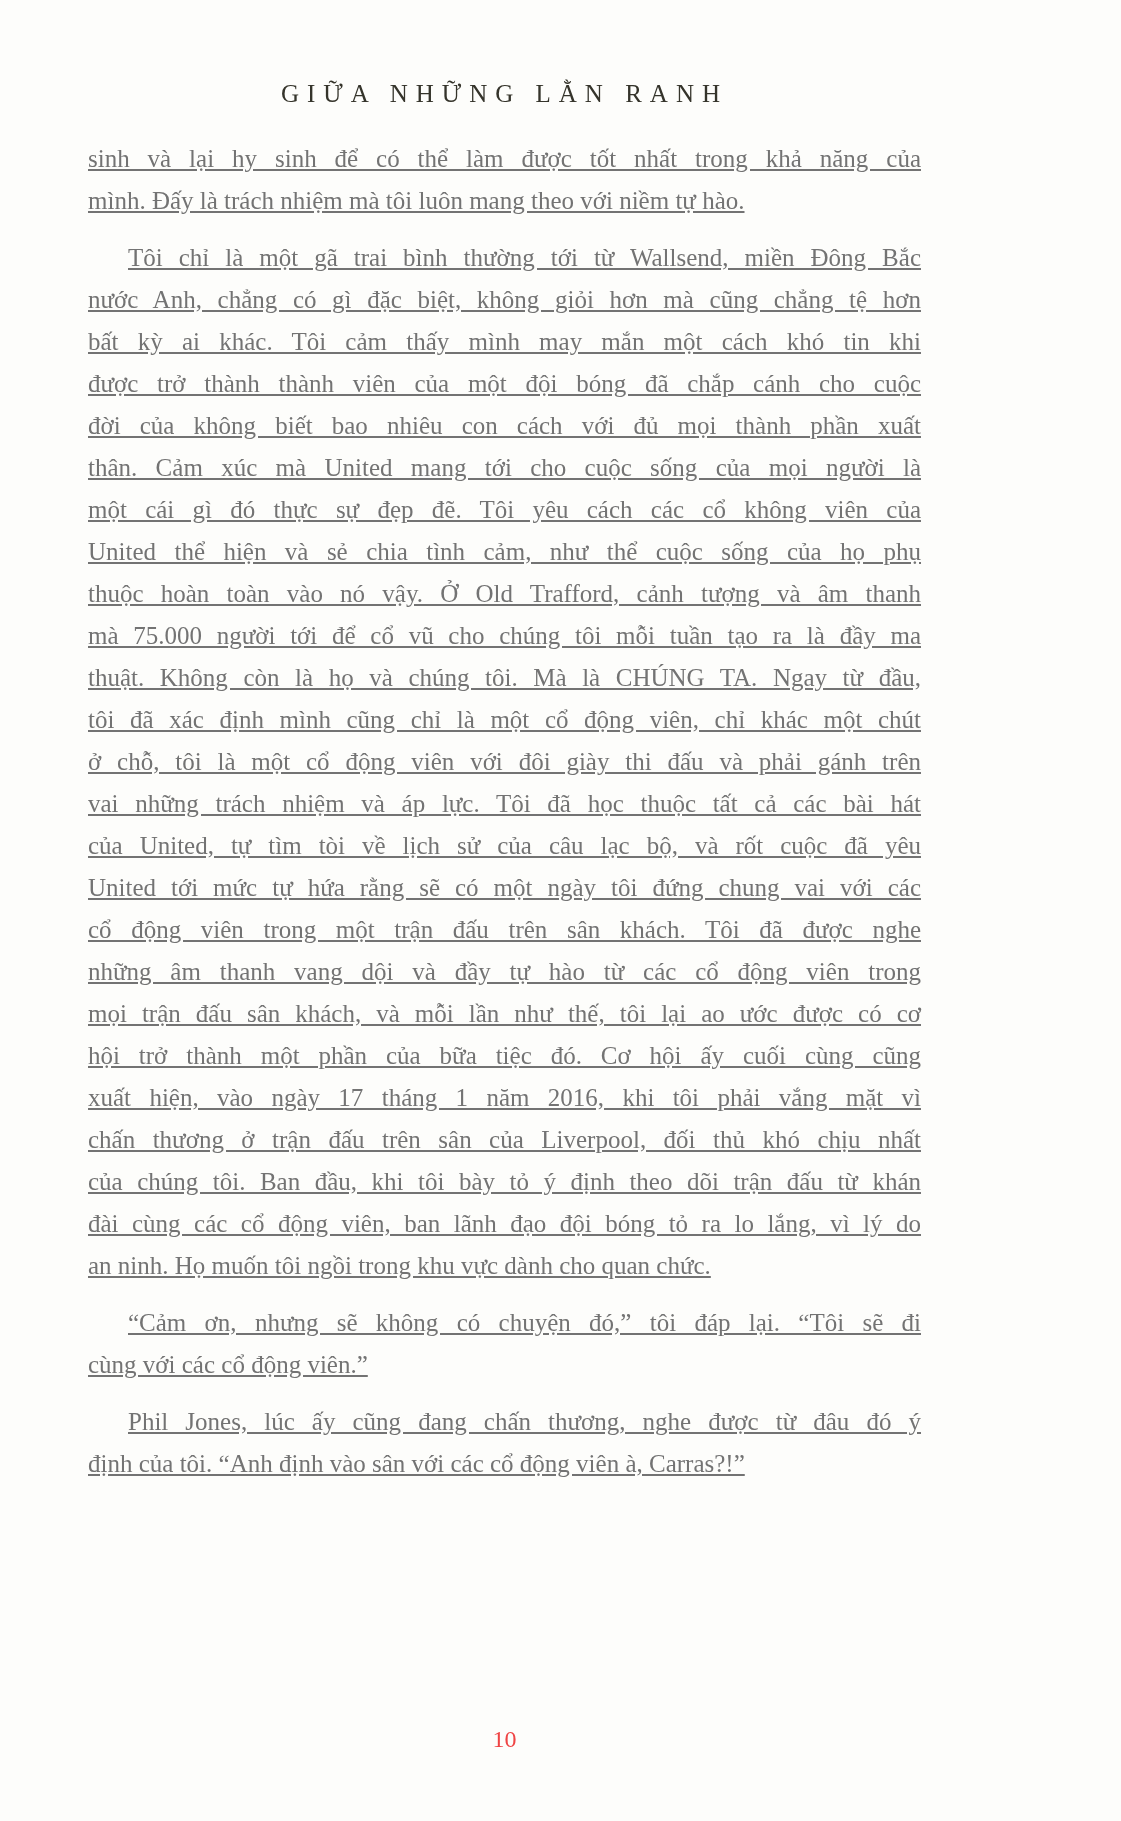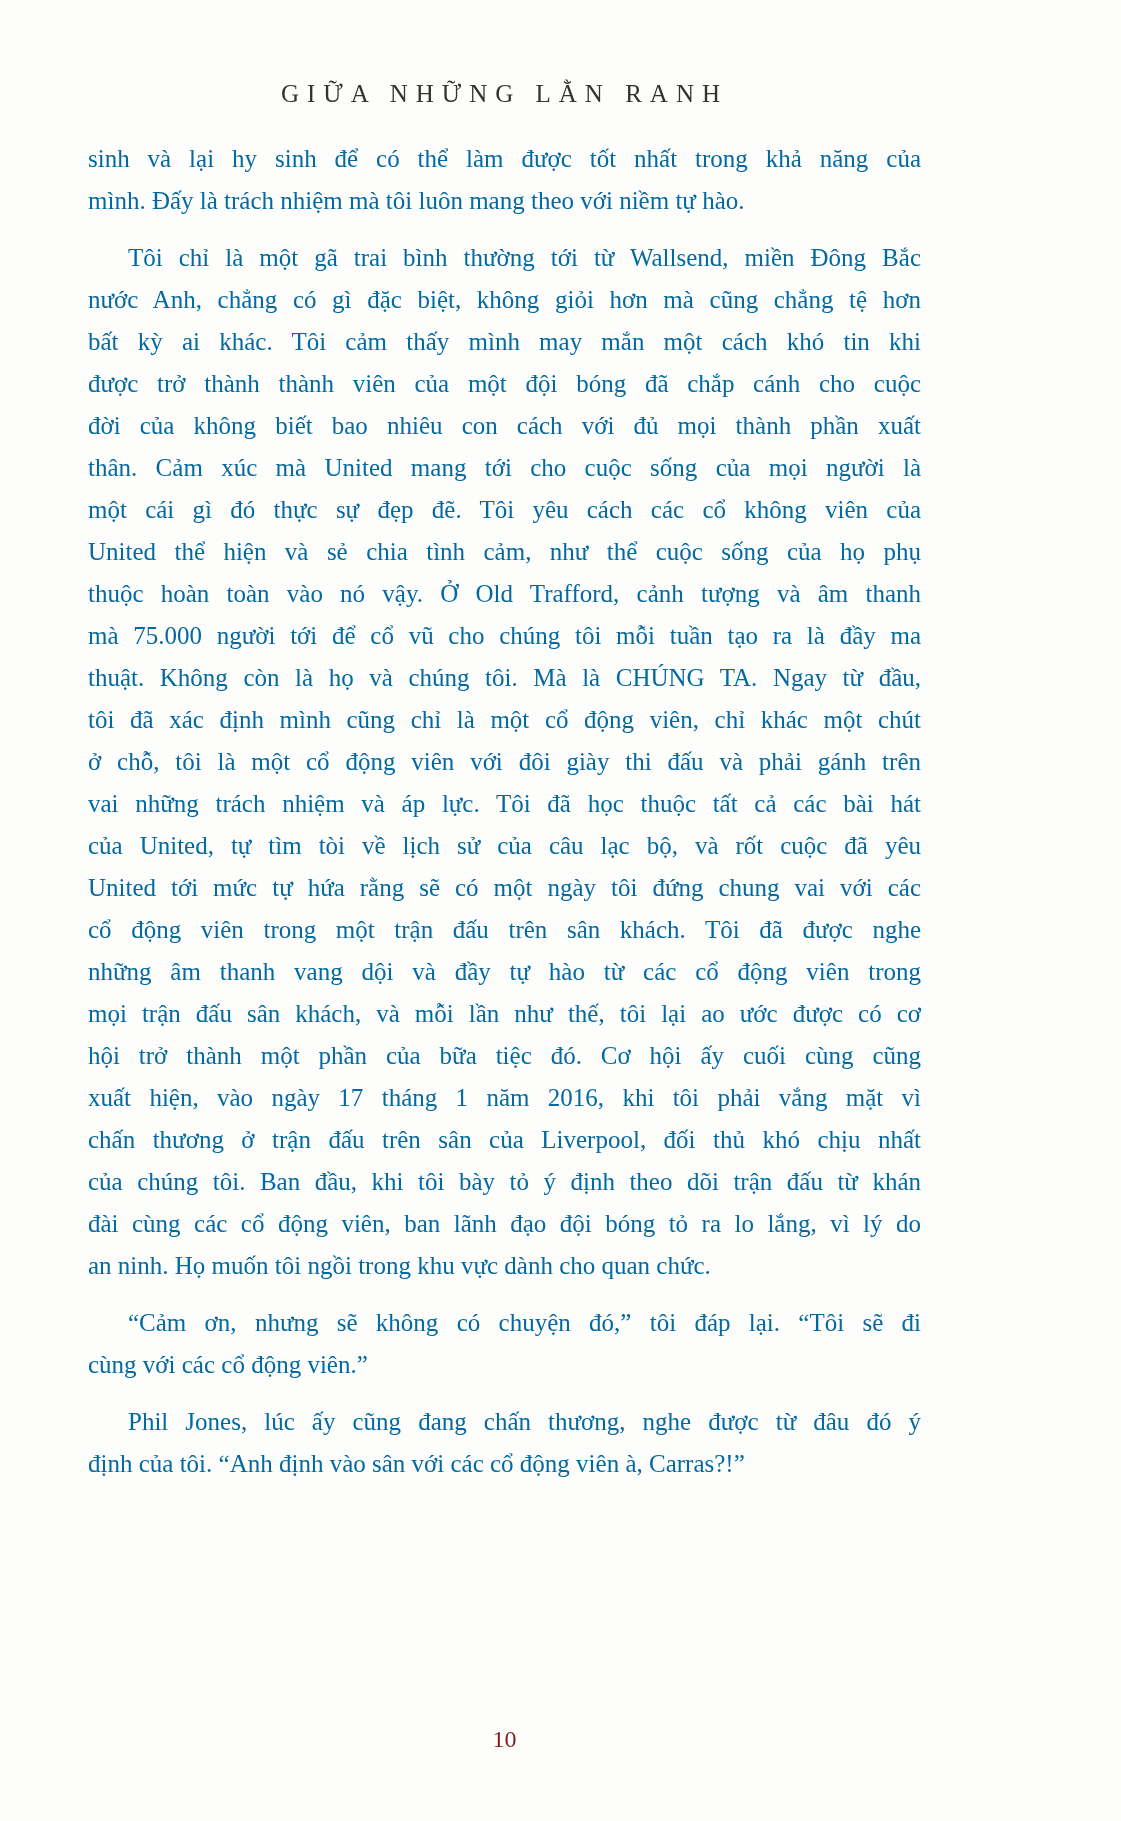--- a/index.html
+++ b/index.html
@@ -37,36 +37,37 @@
     color: #2b2a24;
   }
   .para {
     margin: 0 0 15px 0;
   }
   .line {
     font-size: 25px;
     line-height: 42px;
     text-align: justify;
     text-align-last: justify;
-    color: #0369a1;
+    color: #737373;
+    text-decoration: underline;
   }
   .line.last {
     text-align-last: left;
   }
   .para.indent .line:first-child {
     text-indent: 40px;
   }
   .page-number {
     position: absolute;
     top: 1726px;
     left: 88px;
     width: 833px;
     text-align: center;
     font-size: 24px;
-    color: #7f1d1d;
+    color: #ef4444;
   }
 </style>
 </head>
 <body>
 
 <div class="page">
   <div class="content">
     <div class="running-header">GIỮA NHỮNG LẰN RANH</div>
     <div class="paragraphs">
         <div class="para">

